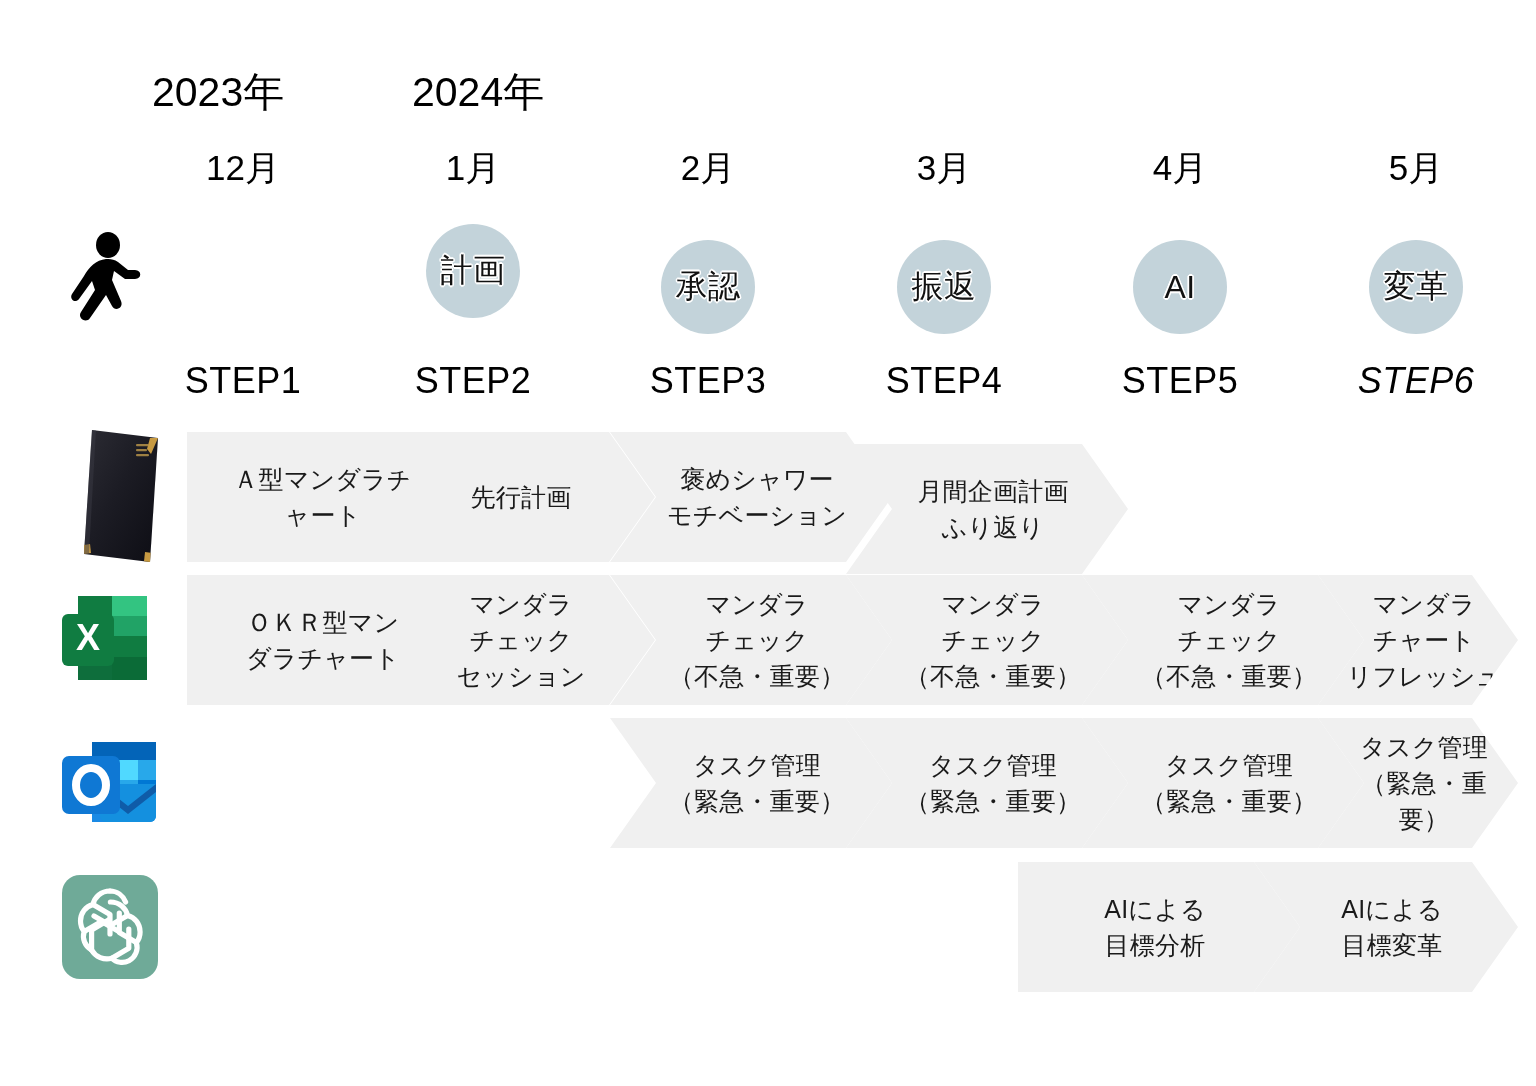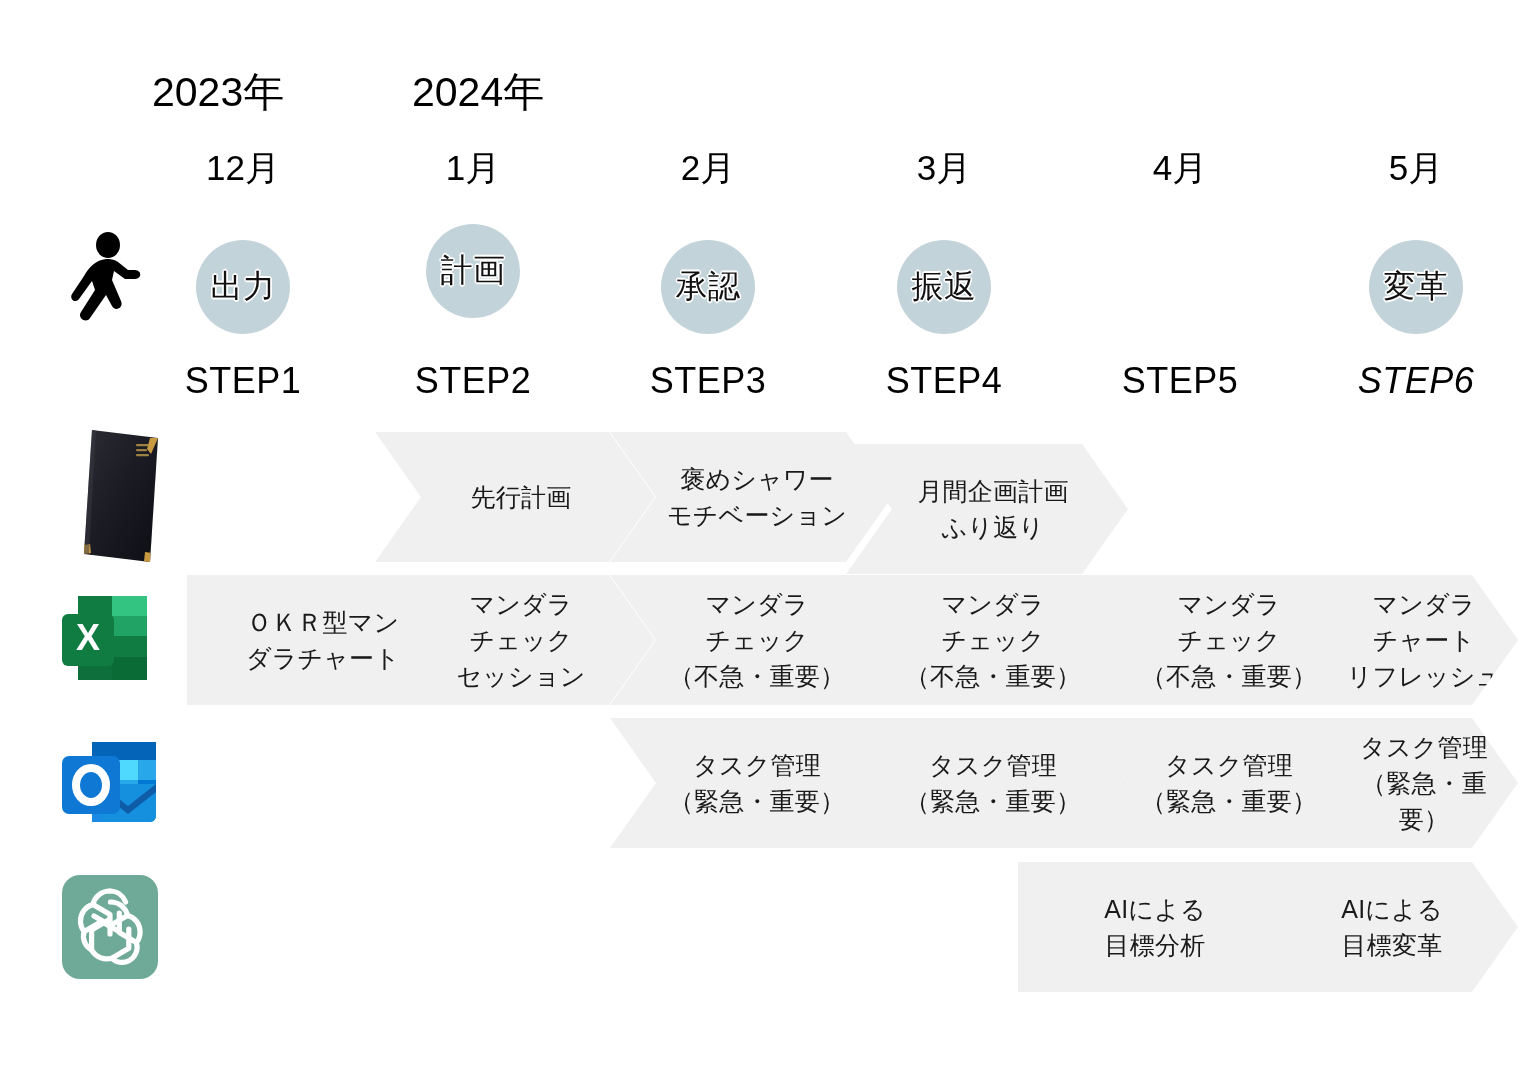--- a/index.html
+++ b/index.html
@@ -110,31 +110,31 @@
   <div class="month" style="left:1180px;top:150px;">4月</div>
   <div class="month" style="left:1416px;top:150px;">5月</div>
 
   <div class="walker">
     <svg width="96" height="100" viewBox="0 0 96 100" xmlns="http://www.w3.org/2000/svg">
       <ellipse cx="46" cy="13" rx="12" ry="13" fill="#000"></ellipse>
       <path d="M44 27 C34 28 27 35 22 44 L10 62 C7 67 13 72 17 67 L30 49 L33 58 L19 80 C15 86 24 92 28 86 L44 63 L50 74 C53 80 62 76 59 69 L50 48 L52 39 L63 47 L73 47 C80 47 80 38 73 38 L66 38 L56 30 C52 27 48 26.7 44 27 Z" fill="#000"></path>
     </svg>
   </div>
 
-  <div class="circle" style="left:243px;top:240px;">
-    <span class="ctext">出力</span>
-  </div>
   <div class="circle" style="left:473px;top:224px;">
     <span class="ctext">計画</span>
   </div>
   <div class="circle" style="left:708px;top:240px;">
     <span class="ctext">承認</span>
   </div>
   <div class="circle" style="left:944px;top:240px;">
     <span class="ctext">振返</span>
+  </div>
+  <div class="circle" style="left:1180px;top:240px;">
+    <span class="ctext">AI</span>
   </div>
   <div class="circle" style="left:1416px;top:240px;">
     <span class="ctext">変革</span>
   </div>
 
   <div class="steplabel" style="left:243px;top:363px;">STEP1</div>
   <div class="steplabel" style="left:473px;top:363px;">STEP2</div>
   <div class="steplabel" style="left:708px;top:363px;">STEP3</div>
   <div class="steplabel" style="left:944px;top:363px;">STEP4</div>
   <div class="steplabel" style="left:1180px;top:363px;">STEP5</div>
@@ -155,20 +155,24 @@
       <path d="M84 138 L78 137.3 L79 128 L84.6 128.8 Z" fill="#c79a42"></path>
       <g fill="#b59249" opacity="0.85">
         <rect x="70" y="20" width="13" height="2.2" rx="1"></rect>
         <rect x="70" y="25" width="11" height="2.2" rx="1"></rect>
         <rect x="70" y="30" width="13" height="2.2" rx="1"></rect>
       </g>
       <path d="M26 6 L30 6.5 L23 129.6 L18 130 Z" fill="#3a3a44" opacity="0.5"></path>
     </svg>
   </div>
 
+  <div class="chev first" style="left:187px;top:432px;width:280px;height:130px;">
+    <span class="label">Ａ型マンダラチ
+ャート</span>
+  </div>
   <div class="chev mid" style="left:375px;top:432px;width:280px;height:130px;">
     <span class="label">先行計画</span>
   </div>
   <div class="chev mid" style="left:610px;top:432px;width:282px;height:130px;">
     <span class="label">褒めシャワー
 モチベーション</span>
   </div>
   <div class="chev mid" style="left:846px;top:444px;width:282px;height:130px;">
     <span class="label">月間企画計画
 ふり返り</span>

